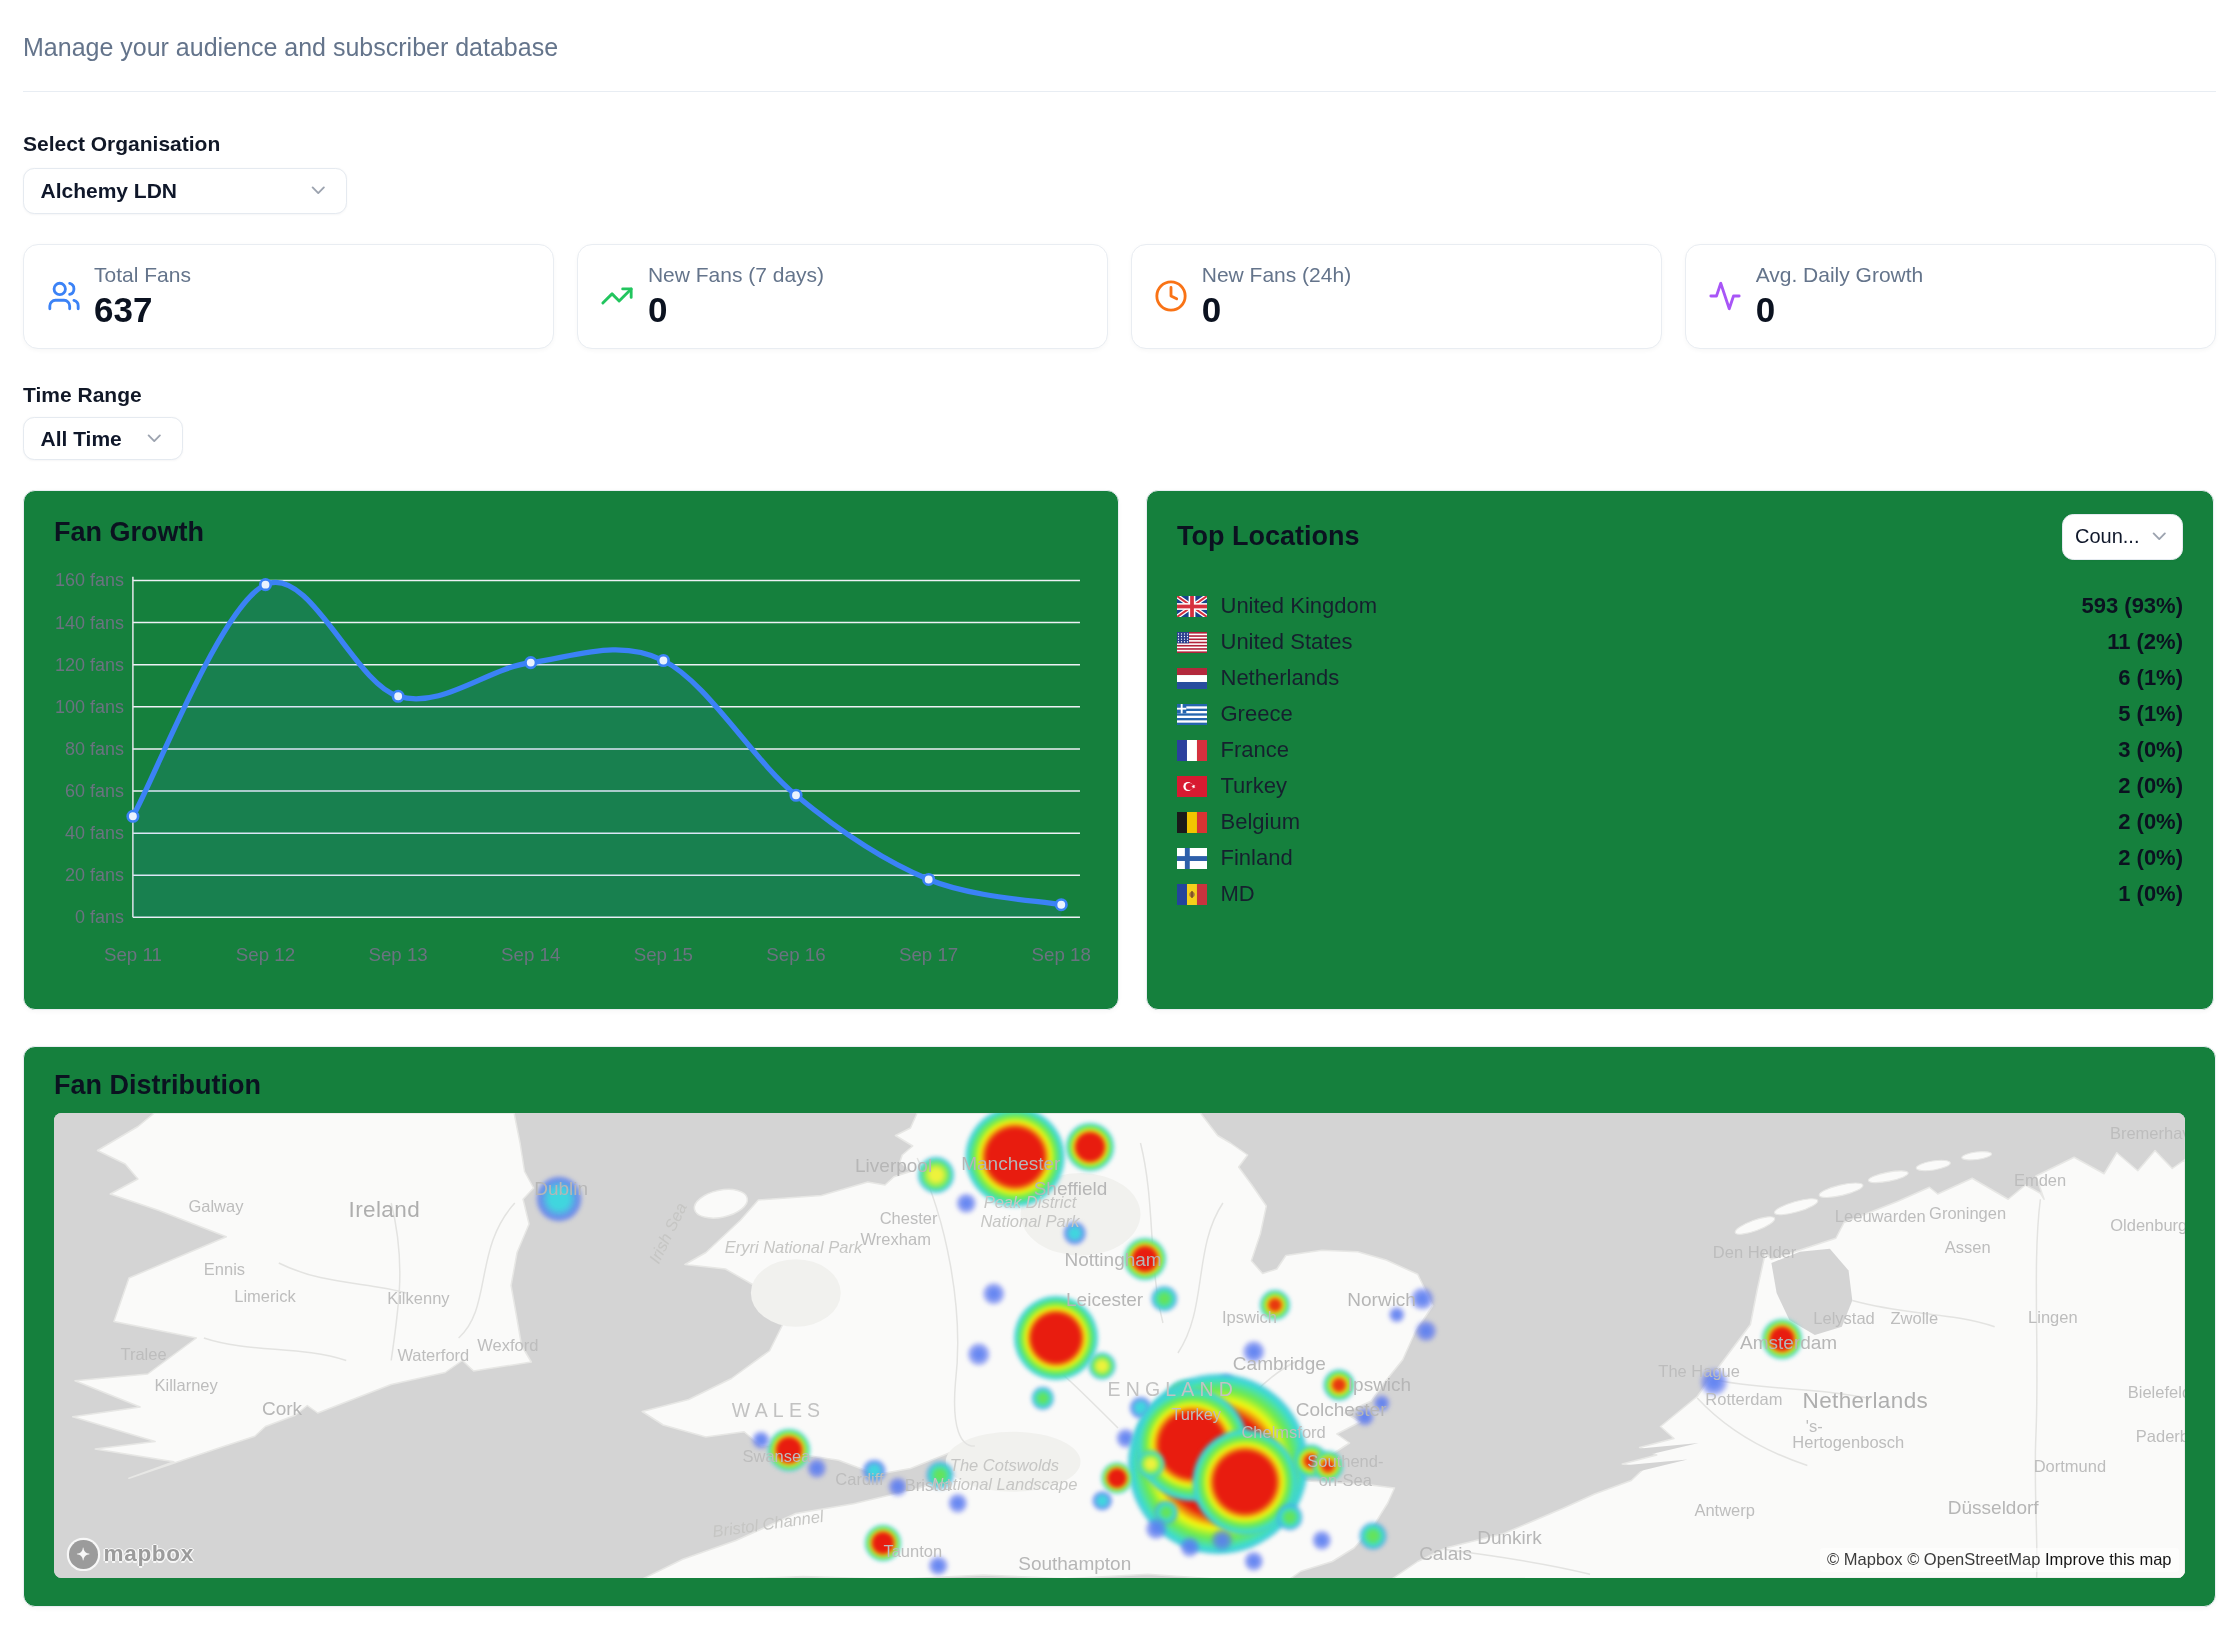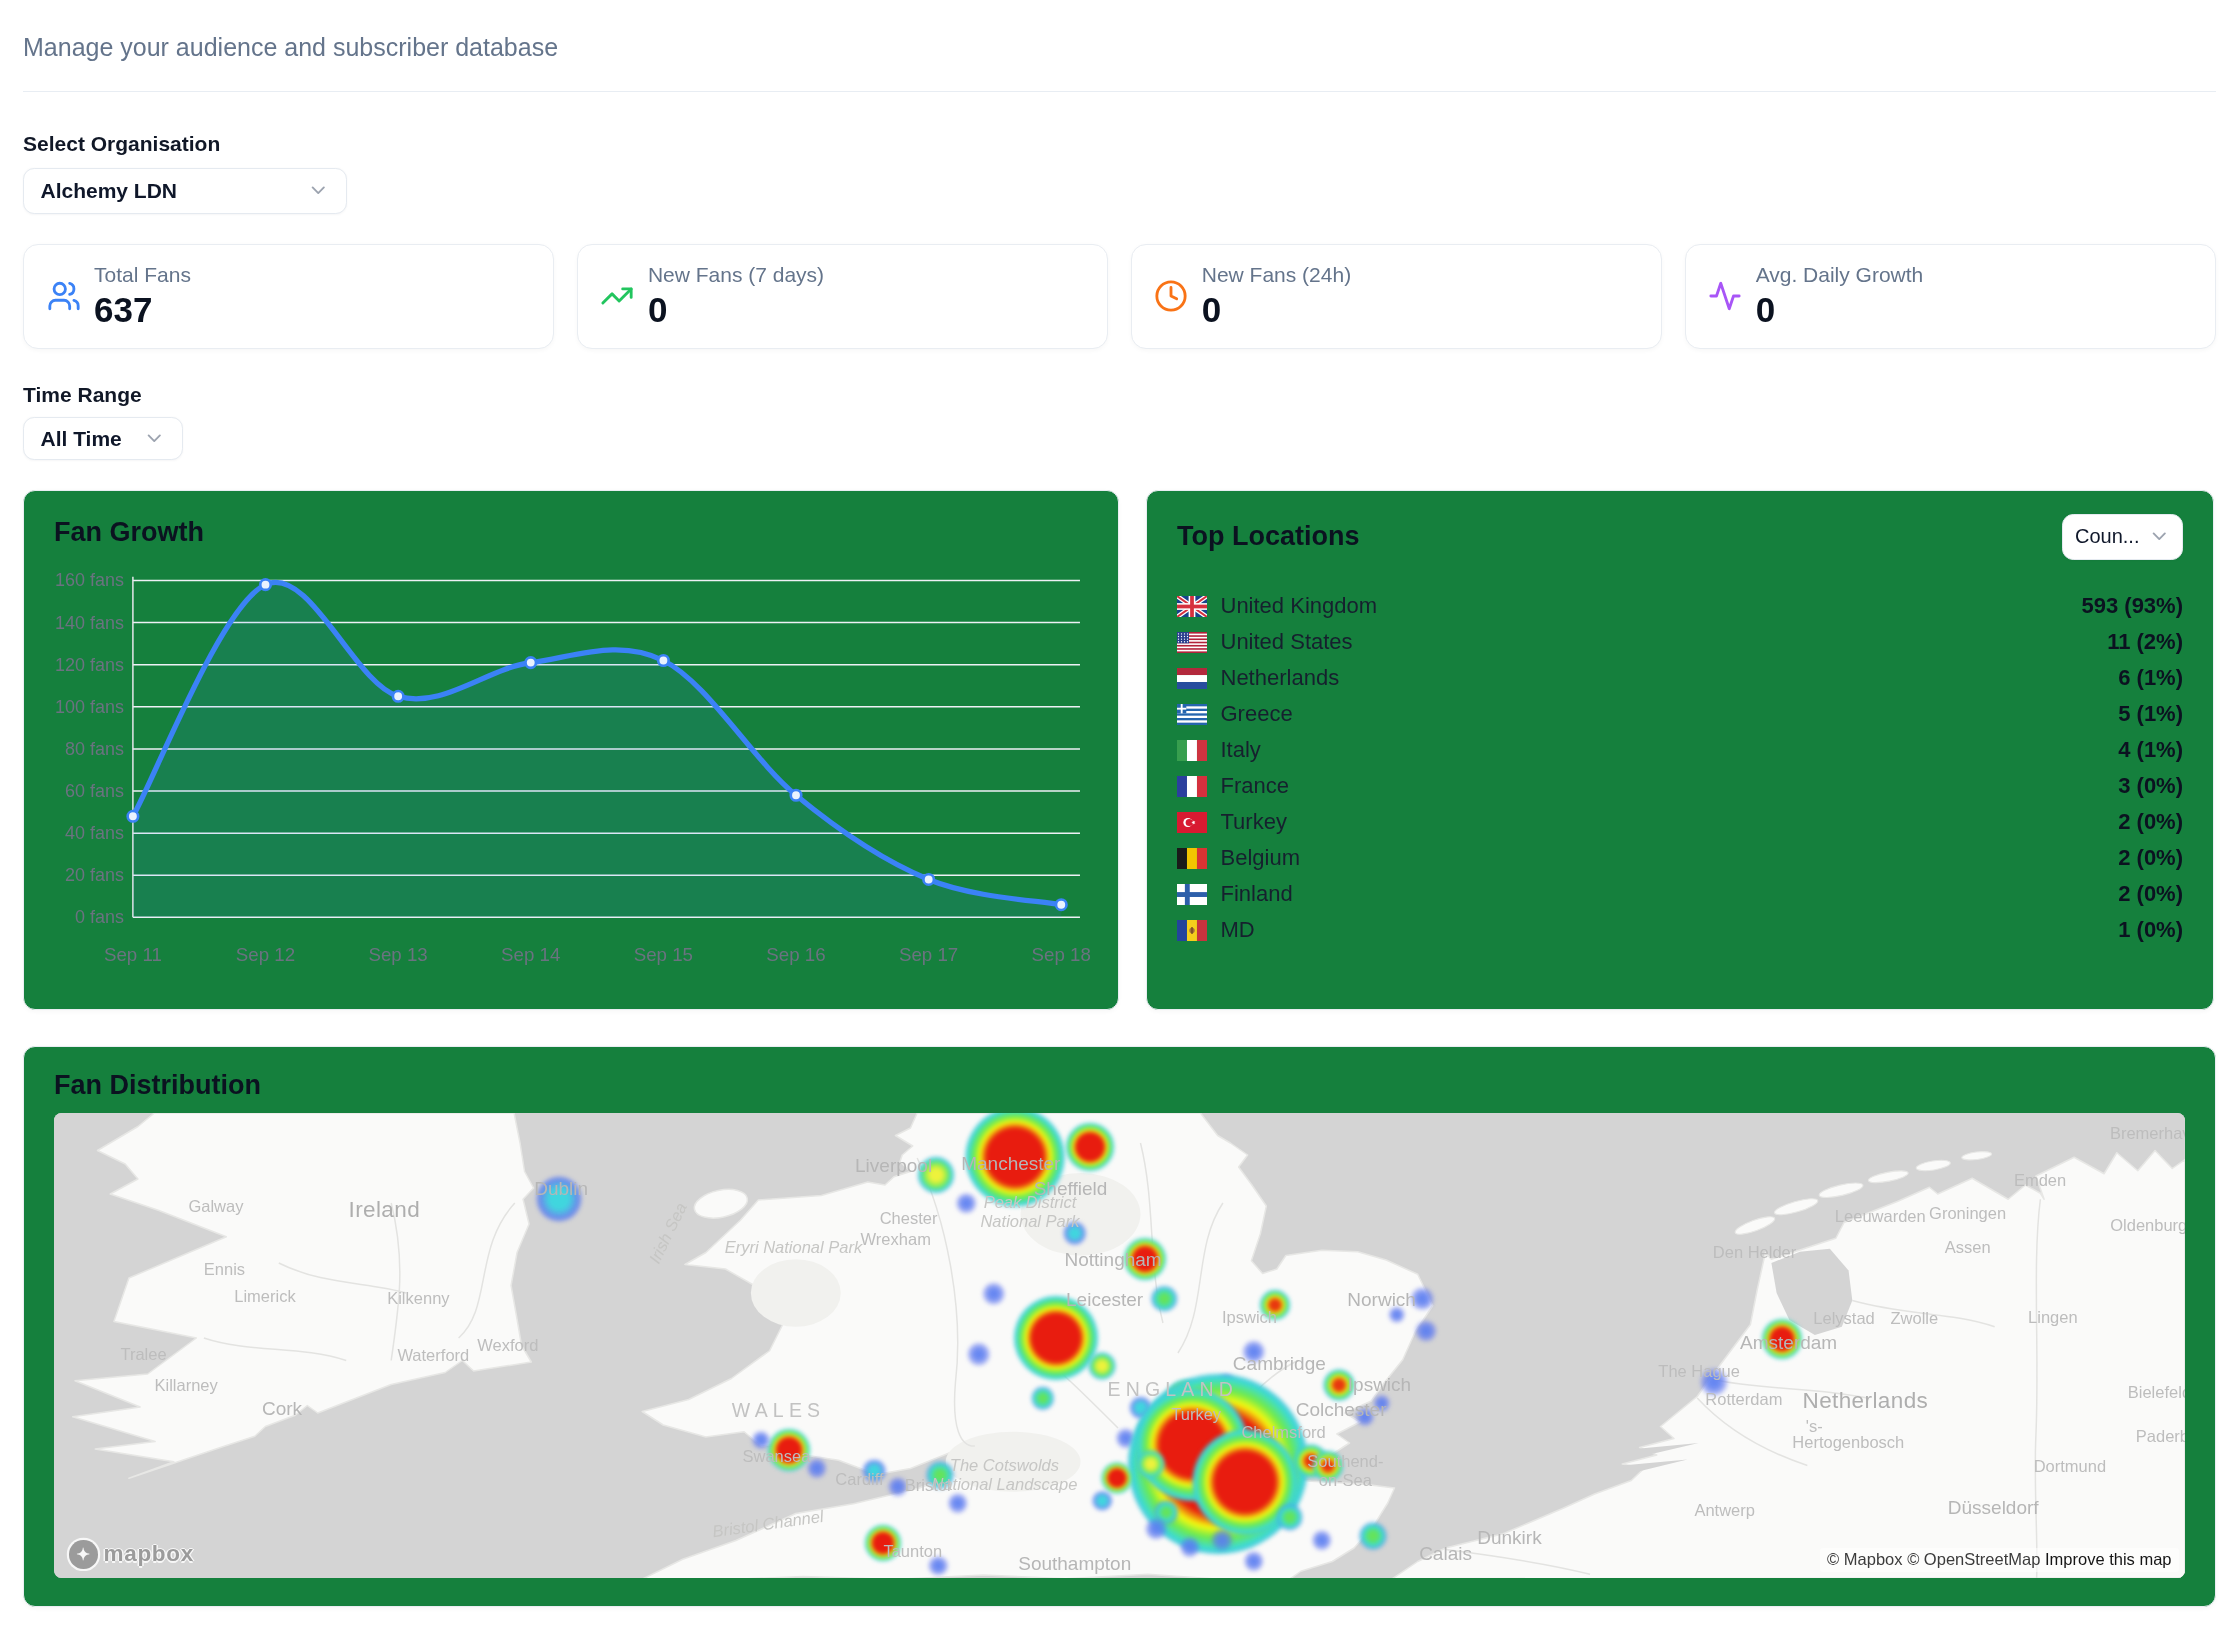--- a/index.html
+++ b/index.html
@@ -326,31 +326,20 @@
                 <rect y="12.44" width="40" height="3.11" fill="#2565ae"></rect>
                 <rect y="18.66" width="40" height="3.11" fill="#2565ae"></rect>
                 <rect y="24.88" width="40" height="3.11" fill="#2565ae"></rect>
                 <rect width="12.4" height="12.4" fill="#2565ae"></rect>
                 <rect x="5" width="2.5" height="12.4" fill="#fff"></rect>
                 <rect y="5" width="12.4" height="2.5" fill="#fff"></rect>
               </svg>
             </span>
             <span class="loc-name">Greece</span>
             <span class="loc-value">5 (1%)</span>
-          </div>
-          <div class="loc-row">
-            <span class="flag">
-              <svg viewBox="0 0 40 28">
-                <rect width="13.3" height="28" fill="#379e4e"></rect>
-                <rect x="13.3" width="13.3" height="28" fill="#fff"></rect>
-                <rect x="26.7" width="13.3" height="28" fill="#cf3340"></rect>
-              </svg>
-            </span>
-            <span class="loc-name">Italy</span>
-            <span class="loc-value">4 (1%)</span>
           </div>
           <div class="loc-row">
             <span class="flag">
               <svg viewBox="0 0 40 28">
                 <rect width="13.3" height="28" fill="#2b3f9e"></rect>
                 <rect x="13.3" width="13.3" height="28" fill="#fff"></rect>
                 <rect x="26.7" width="13.3" height="28" fill="#d6303e"></rect>
               </svg>
             </span>
             <span class="loc-name">France</span>

